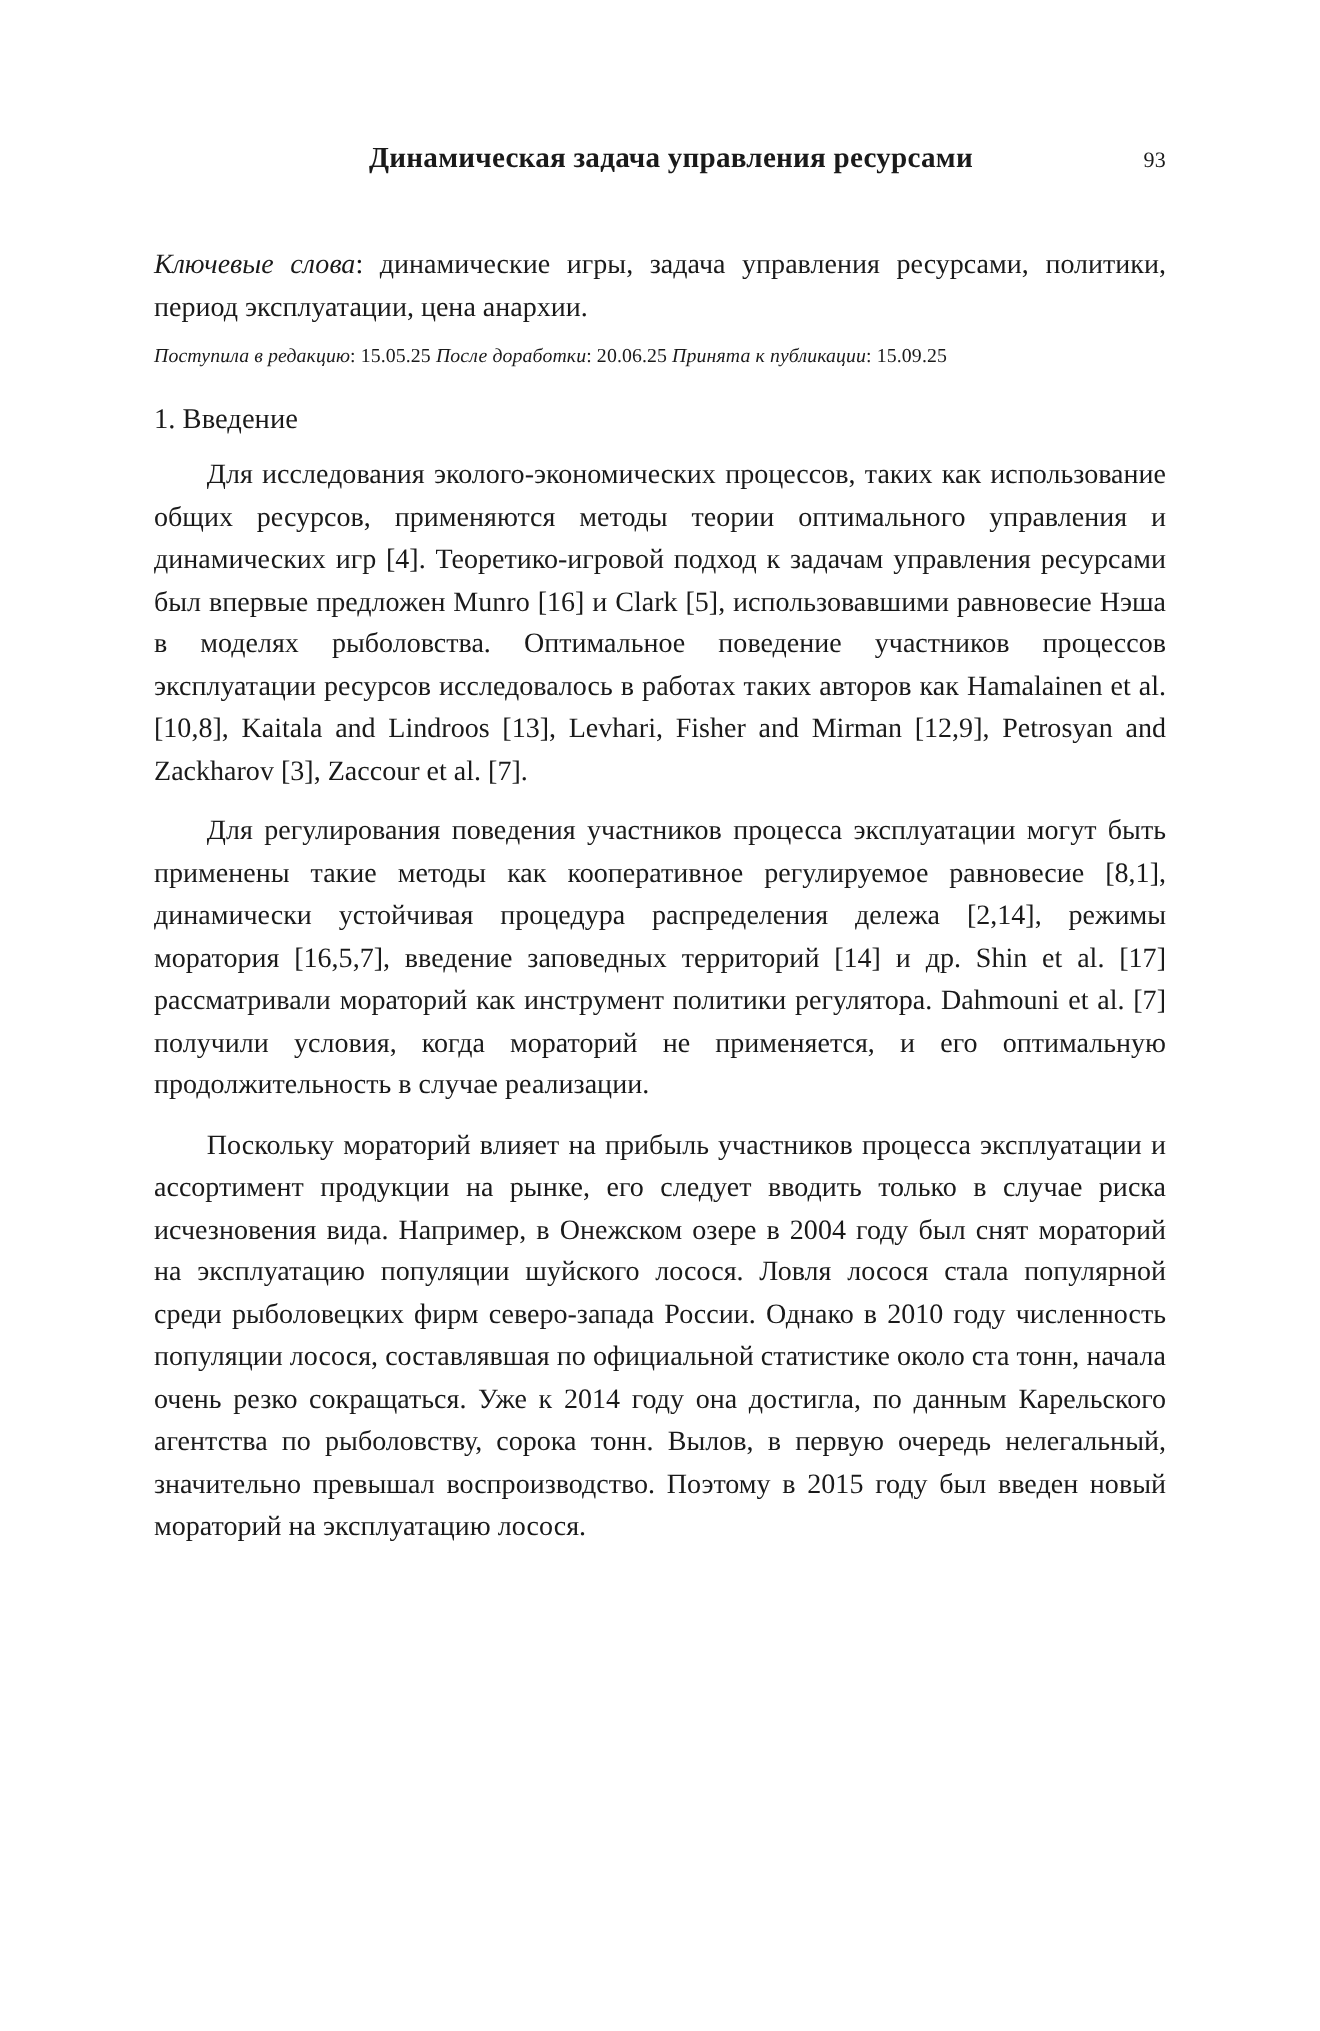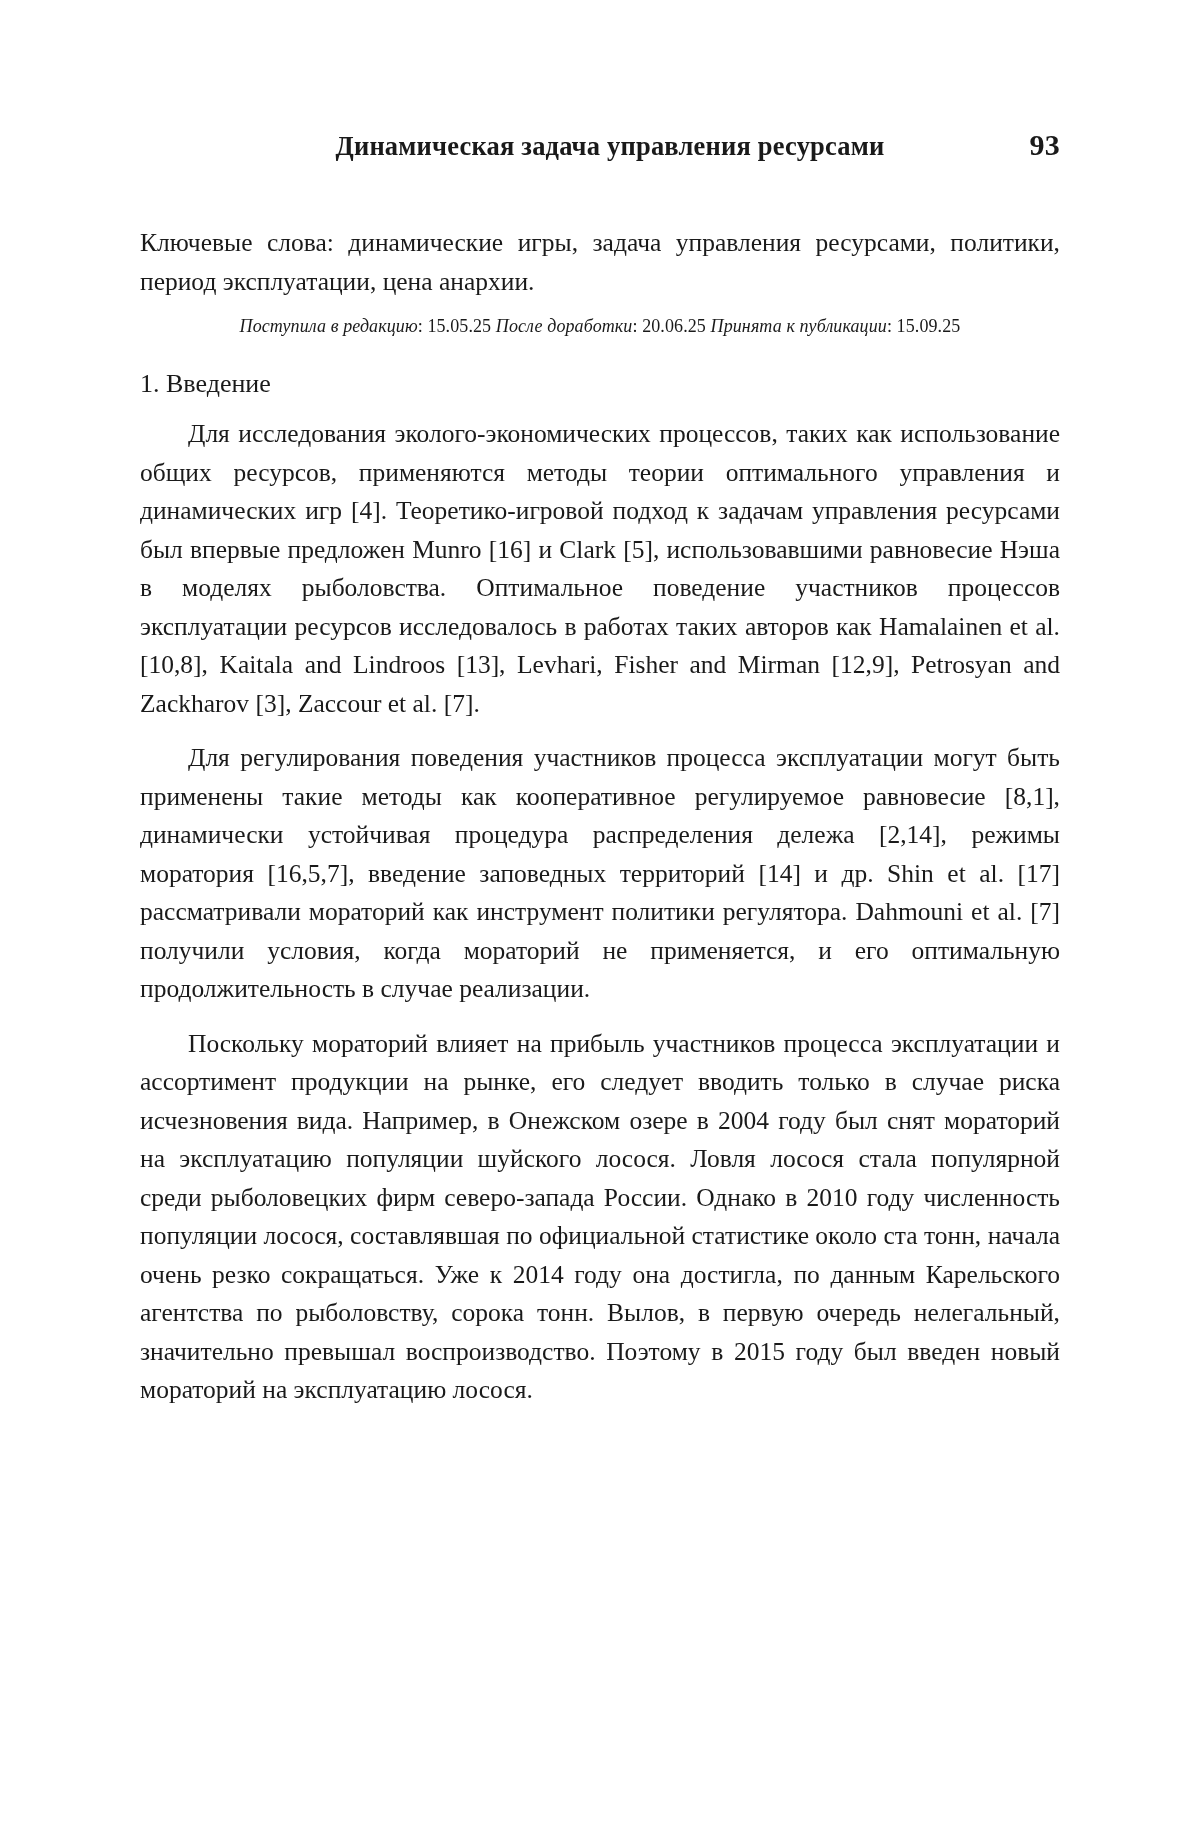--- a/index.html
+++ b/index.html
@@ -36,45 +36,46 @@
     font-size: 26.5px;
     letter-spacing: 0.2px;
     margin: 0 0 62px 0;
   }
   .running-head .rh-title {
     flex: 1;
     text-align: center;
     padding-left: 60px;
   }
   .running-head .rh-page {
-    font-weight: bold;
-    font-size: 30px;
+    font-weight: normal;
+    font-size: 20px;
     min-width: 40px;
     text-align: right;
   }
   p {
     margin: 0;
     font-size: 25.5px;
     line-height: 38.5px;
     text-align: justify;
     text-justify: inter-word;
     hyphens: manual;
   }
   .keywords {
     margin-bottom: 12px;
   }
   .keywords .kw-label {
+    font-style: italic;
   }
   .dates {
     font-size: 18px;
     line-height: 26px;
     font-style: italic;
     margin-top: 10px;
     margin-bottom: 28px;
-    text-align: center;
+    text-align: left;
     letter-spacing: 0.1px;
   }
   .dates .d-val {
     font-style: normal;
   }
   h2.section-title {
     font-size: 26px;
     font-weight: normal;
     margin: 0 0 14px 0;
     line-height: 34px;

